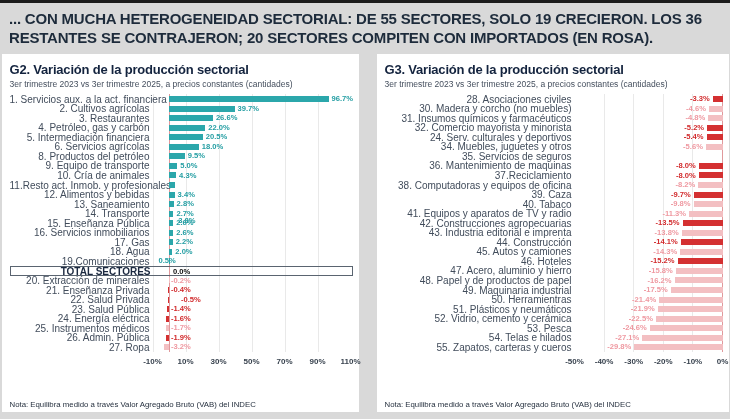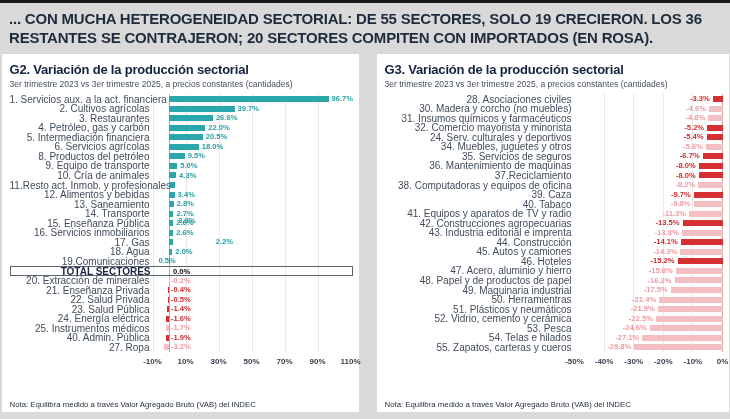--- a/index.html
+++ b/index.html
@@ -162,21 +162,21 @@
           <span class="lbl" style="width: 143px;">16. Servicios inmobiliarios</span>
           <div class="plot" style="width: 198px;">
             <div class="bar" style="background: rgb(43, 167, 171); width: 4.29px; left: 16.5px;"></div>
             <span class="val" style="color: rgb(36, 158, 163); left: 23.79px;">2.6%</span>
           </div>
         </div>
         <div class="row">
           <span class="lbl" style="width: 143px;">17. Gas</span>
           <div class="plot" style="width: 198px;">
             <div class="bar" style="background: rgb(43, 167, 171); width: 3.63px; left: 16.5px;"></div>
-            <span class="val" style="color: rgb(36, 158, 163); left: 23.13px; margin-left: 40px;">2.2%</span>
+            <span class="val" style="color: rgb(36, 158, 163); left: 23.13px;">2.2%</span>
           </div>
         </div>
         <div class="row">
           <span class="lbl" style="width: 143px;">18. Agua</span>
           <div class="plot" style="width: 198px;">
             <div class="bar" style="background: rgb(43, 167, 171); width: 3.3px; left: 16.5px;"></div>
             <span class="val" style="color: rgb(36, 158, 163); left: 22.8px;">2.0%</span>
           </div>
         </div>
         <div class="row">
@@ -204,21 +204,21 @@
           <span class="lbl" style="width: 143px;">21. Enseñanza Privada</span>
           <div class="plot" style="width: 198px;">
             <div class="bar" style="background: rgb(212, 48, 49); width: 0.66px; left: 15.84px;"></div>
             <span class="val" style="color: rgb(210, 43, 45); left: 18.5px;">-0.4%</span>
           </div>
         </div>
         <div class="row">
           <span class="lbl" style="width: 143px;">22. Salud Privada</span>
           <div class="plot" style="width: 198px;">
             <div class="bar" style="background: rgb(212, 48, 49); width: 0.825px; left: 15.675px;"></div>
-            <span class="val" style="color: rgb(210, 43, 45); left: 18.5px;">-0.5%</span>
+            <span class="val" style="color: rgb(210, 43, 45); left: 18.5px; padding-left: 10px;">-0.5%</span>
           </div>
         </div>
         <div class="row">
           <span class="lbl" style="width: 143px;">23. Salud Pública</span>
           <div class="plot" style="width: 198px;">
             <div class="bar" style="background: rgb(212, 48, 49); width: 2.31px; left: 14.19px;"></div>
             <span class="val" style="color: rgb(210, 43, 45); left: 18.5px;">-1.4%</span>
           </div>
         </div>
         <div class="row">
@@ -229,21 +229,21 @@
           </div>
         </div>
         <div class="row">
           <span class="lbl" style="width: 143px;">25. Instrumentos médicos</span>
           <div class="plot" style="width: 198px;">
             <div class="bar" style="background: rgb(243, 191, 194); width: 2.805px; left: 13.695px;"></div>
             <span class="val" style="color: rgb(239, 153, 161); left: 18.5px;">-1.7%</span>
           </div>
         </div>
         <div class="row">
-          <span class="lbl" style="width: 143px;">40. Admin. Pública</span>
+          <span class="lbl" style="width: 143px;">26. Admin. Pública</span>
           <div class="plot" style="width: 198px;">
             <div class="bar" style="background: rgb(212, 48, 49); width: 3.135px; left: 13.365px;"></div>
             <span class="val" style="color: rgb(210, 43, 45); left: 18.5px;">-1.9%</span>
           </div>
         </div>
         <div class="row">
           <span class="lbl" style="width: 143px;">27. Ropa</span>
           <div class="plot" style="width: 198px;">
             <div class="bar" style="background: rgb(243, 191, 194); width: 5.28px; left: 11.22px;"></div>
             <span class="val" style="color: rgb(239, 153, 161); left: 18.5px;">-3.2%</span>
@@ -305,24 +305,20 @@
         </div>
         <div class="row">
           <span class="lbl" style="width: 190px;">34. Muebles, juguetes y otros</span>
           <div class="plot" style="width: 148px;">
             <div class="bar" style="background: rgb(243, 191, 194); width: 16.576px; right: 0px;"></div>
             <span class="val" style="color: rgb(239, 153, 161); right: 19.576px;">-5.6%</span>
           </div>
         </div>
         <div class="row">
           <span class="lbl" style="width: 190px;">35. Servicios de seguros</span>
-          <div class="plot" style="width: 148px;">
-            <div class="bar" style="background: rgb(212, 48, 49); width: 19.832px; right: 0px;"></div>
-            <span class="val" style="color: rgb(210, 43, 45); right: 22.832px;">-6.7%</span>
-          </div>
         </div>
         <div class="row">
           <span class="lbl" style="width: 190px;">36. Mantenimiento de maquinas</span>
           <div class="plot" style="width: 148px;">
             <div class="bar" style="background: rgb(212, 48, 49); width: 23.68px; right: 0px;"></div>
             <span class="val" style="color: rgb(210, 43, 45); right: 26.68px;">-8.0%</span>
           </div>
         </div>
         <div class="row">
           <span class="lbl" style="width: 190px;">37.Reciclamiento</span>

